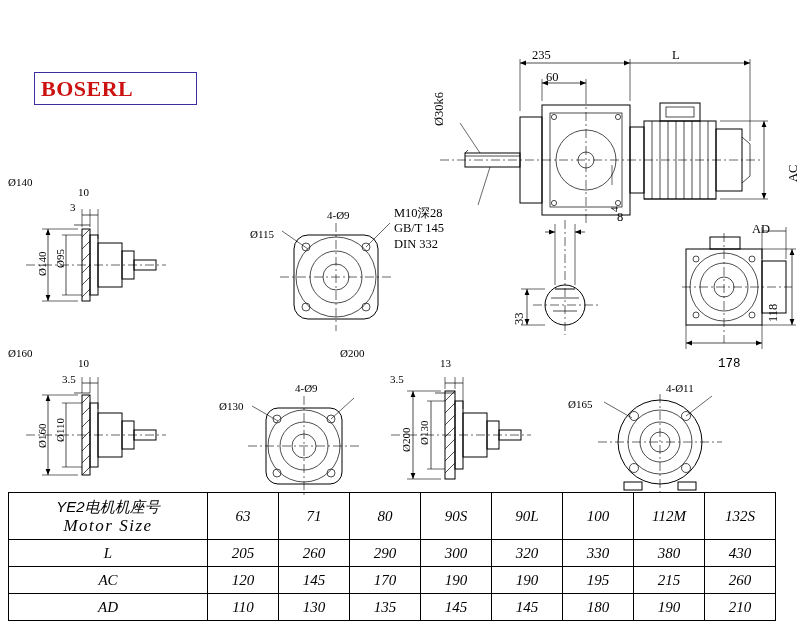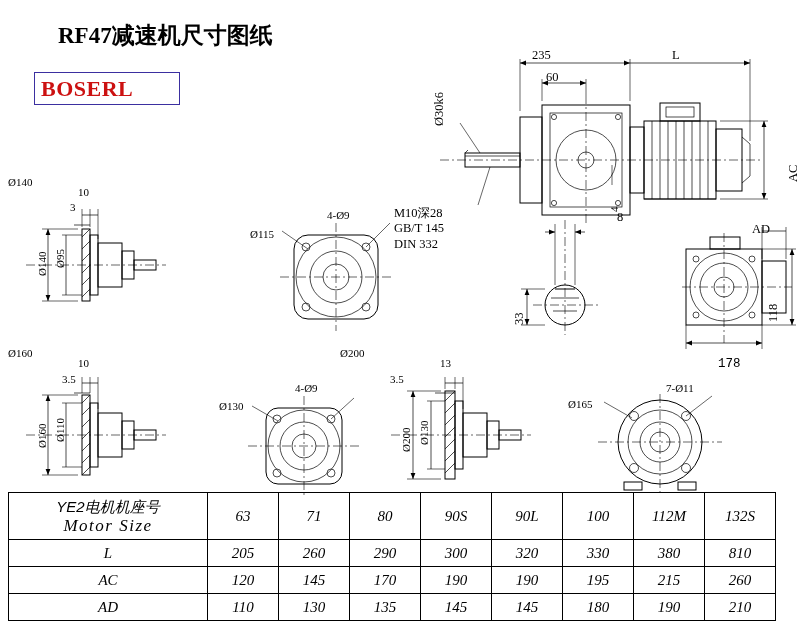--- a/index.html
+++ b/index.html
@@ -7,21 +7,21 @@
   .page{position:absolute;left:0;top:0;width:800px;height:641px;}
   
   .title{
     position:absolute;left:58px;top:20px;
     font-family:"Liberation Serif",serif;
     font-weight:bold;font-size:23px;letter-spacing:0px;white-space:nowrap;
   }
   
   .logo-box{
     position:absolute;left:34px;top:72px;width:144px;height:31px;
-    border:1.5px solid #3b2fa0;background:#fff;
+    border:1.5px solid #3b2fa0;background:#fff;padding-left:17px;
   }
   .logo-text{
     position:absolute;left:6px;top:3px;
     font-family:"Liberation Serif",serif;font-weight:bold;font-size:22px;
     color:#cc1111;letter-spacing:0.5px;
   }
   
   .lbl{position:absolute;font-family:"Liberation Serif",serif;font-size:11px;white-space:nowrap;}
   .lbl.v{transform-origin:0 0;transform:rotate(-90deg);}
   .lbl13{font-size:12.5px;}
@@ -43,21 +43,20 @@
   .tbl .rowhdr{width:196px;}
   .tbl .c{width:68px;}
   .hdr-cn{font-family:"Liberation Sans",sans-serif;font-size:15px;line-height:19px;}
   .hdr-en{font-family:"Liberation Serif",serif;font-size:17px;letter-spacing:1.5px;line-height:19px;}
 </style>
 </head>
 <body>
 
 <div class="page">
 
-  <div class="title">RF47减速机尺寸图纸</div>
 
   <div class="logo-box">
     <div class="logo-text">BOSERL</div>
   </div>
 
   <svg width="360" height="210" viewBox="0 0 360 210" style="position:absolute;left:420px;top:45px;">
 
     <line class="cl" x1="20" y1="115" x2="340" y2="115"></line>
 
     <rect class="mid" x="45" y="108" width="55" height="14"></rect>
@@ -405,21 +404,21 @@
     <circle class="thin" cx="44" cy="26" r="4.5"></circle>
     <circle class="thin" cx="96" cy="26" r="4.5"></circle>
     <circle class="thin" cx="44" cy="78" r="4.5"></circle>
     <circle class="thin" cx="96" cy="78" r="4.5"></circle>
 
     <rect class="mid" x="34" y="92" width="18" height="8"></rect>
     <rect class="mid" x="88" y="92" width="18" height="8"></rect>
     <line class="ext" x1="96" y1="26" x2="122" y2="6"></line>
     <line class="ext" x1="42" y1="28" x2="14" y2="12"></line>
   </svg>
-  <div class="lbl" style="left:666px;top:382px;">7-Ø11</div>
+  <div class="lbl" style="left:666px;top:382px;">4-Ø11</div>
   <div class="lbl" style="left:568px;top:398px;">Ø165</div>
 
   <table class="tbl">
     <tbody>
         <tr>
       <td class="rowhdr hdr2">
         <div class="hdr-cn">YE2电机机座号</div>
         <div class="hdr-en">Motor Size</div>
       </td>
       <td class="c hdr2">63</td>
@@ -433,21 +432,21 @@
     </tr>
     <tr>
       <td class="rowhdr">L</td>
       <td class="c">205</td>
       <td class="c">260</td>
       <td class="c">290</td>
       <td class="c">300</td>
       <td class="c">320</td>
       <td class="c">330</td>
       <td class="c">380</td>
-      <td class="c">810</td>
+      <td class="c">430</td>
     </tr>
     <tr>
       <td class="rowhdr">AC</td>
       <td class="c">120</td>
       <td class="c">145</td>
       <td class="c">170</td>
       <td class="c">190</td>
       <td class="c">190</td>
       <td class="c">195</td>
       <td class="c">215</td>

